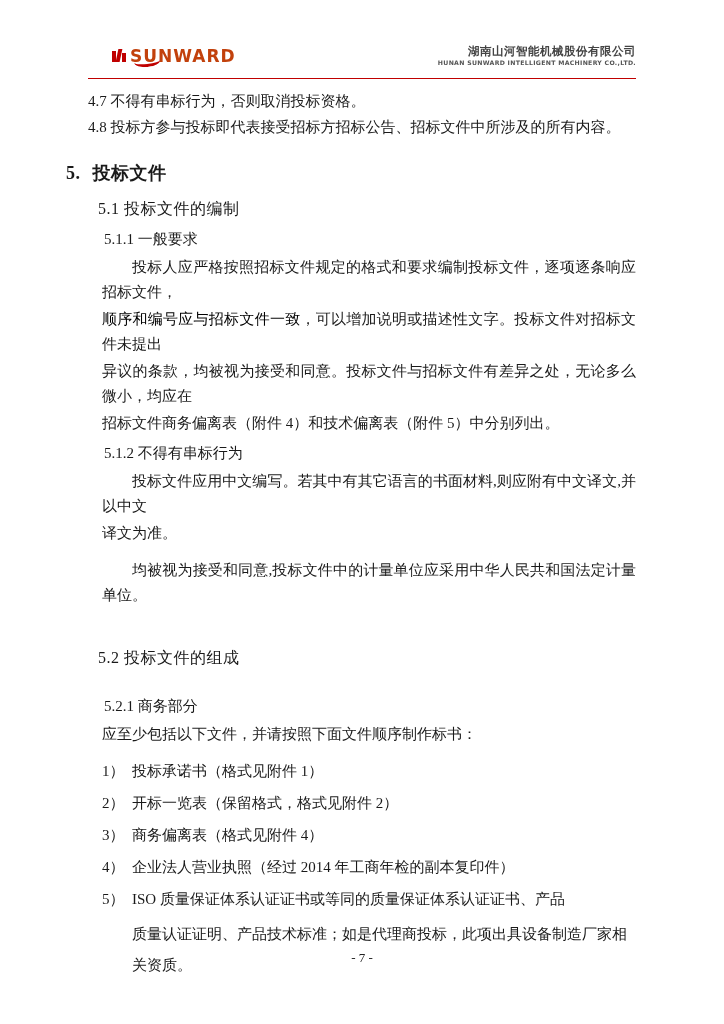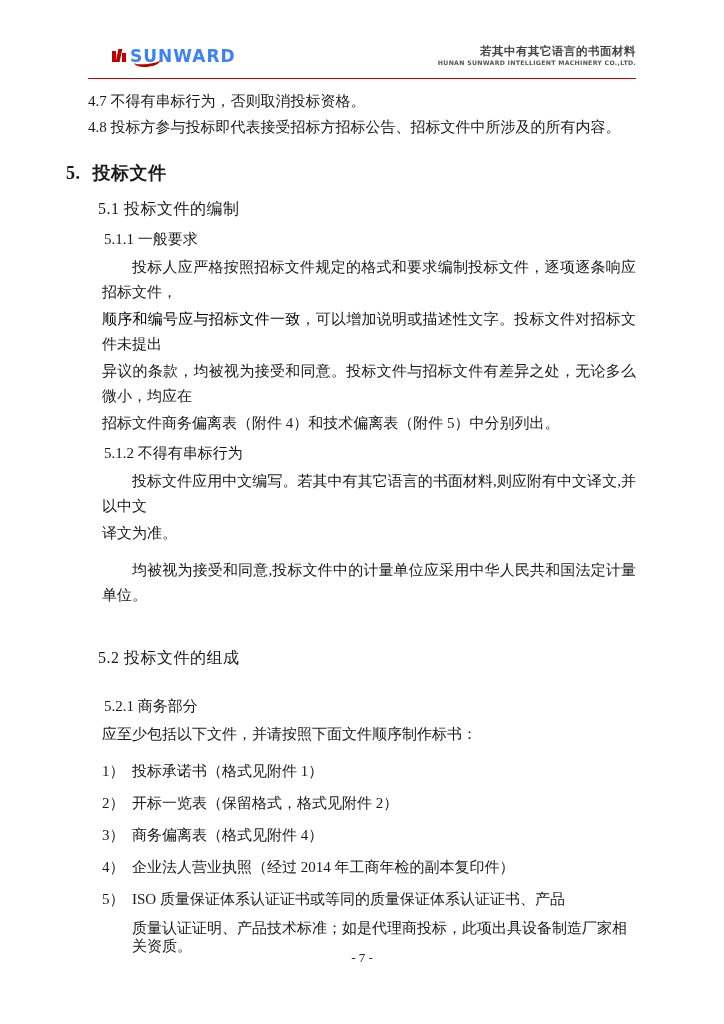--- a/index.html
+++ b/index.html
@@ -36,21 +36,21 @@
     left: 24px;
     top: 2px;
     display: flex;
     align-items: center;
   }
   .logo-text {
     font-family: "DejaVu Sans", sans-serif;
     font-weight: bold;
     font-size: 17px;
     letter-spacing: 1px;
-    color: #3b82f6;
+    color: #c2410c;
   }
   .logo-mark {
     width: 15px;
     height: 15px;
     margin-right: 3px;
     position: relative;
   }
   .logo-mark span {
     position: absolute;
     background: #c00000;
@@ -132,21 +132,21 @@
   }
   .list-num {
     width: 30px;
     flex: 0 0 30px;
     text-align: left;
   }
   .list-body { flex: 1; }
   .cont-line {
     margin-left: 44px;
     font-size: 15px;
-    line-height: 18px;
+    line-height: 31px;
   }
   .footer-page {
     position: absolute;
     left: 0;
     right: 0;
     bottom: 58px;
     text-align: center;
     font-size: 13px;
     font-family: "Liberation Serif", serif;
     color: #222;
@@ -161,21 +161,21 @@
     <div class="doc-header">
       <div class="logo">
         <span class="logo-mark">
           <span class="b1"></span>
             <span class="b2"></span>
             <span class="b3"></span>
         </span>
         <span class="logo-text">SUNWARD</span>
       </div>
       <div class="logo-swoosh"></div>
-      <div class="company-cn">若其中有其它语言的书面材料</div>
+      <div class="company-cn">湖南山河智能机械股份有限公司</div>
       <div class="company-en">HUNAN SUNWARD INTELLIGENT MACHINERY CO.,LTD.</div>
     </div>
 
     <div class="body-line">4.7 不得有串标行为，否则取消投标资格。</div>
     <div class="body-line">4.8 投标方参与投标即代表接受招标方招标公告、招标文件中所涉及的所有内容。</div>
 
     <div class="sec-h1">
       <span class="num">5.</span><span>投标文件</span>
     </div>
 

